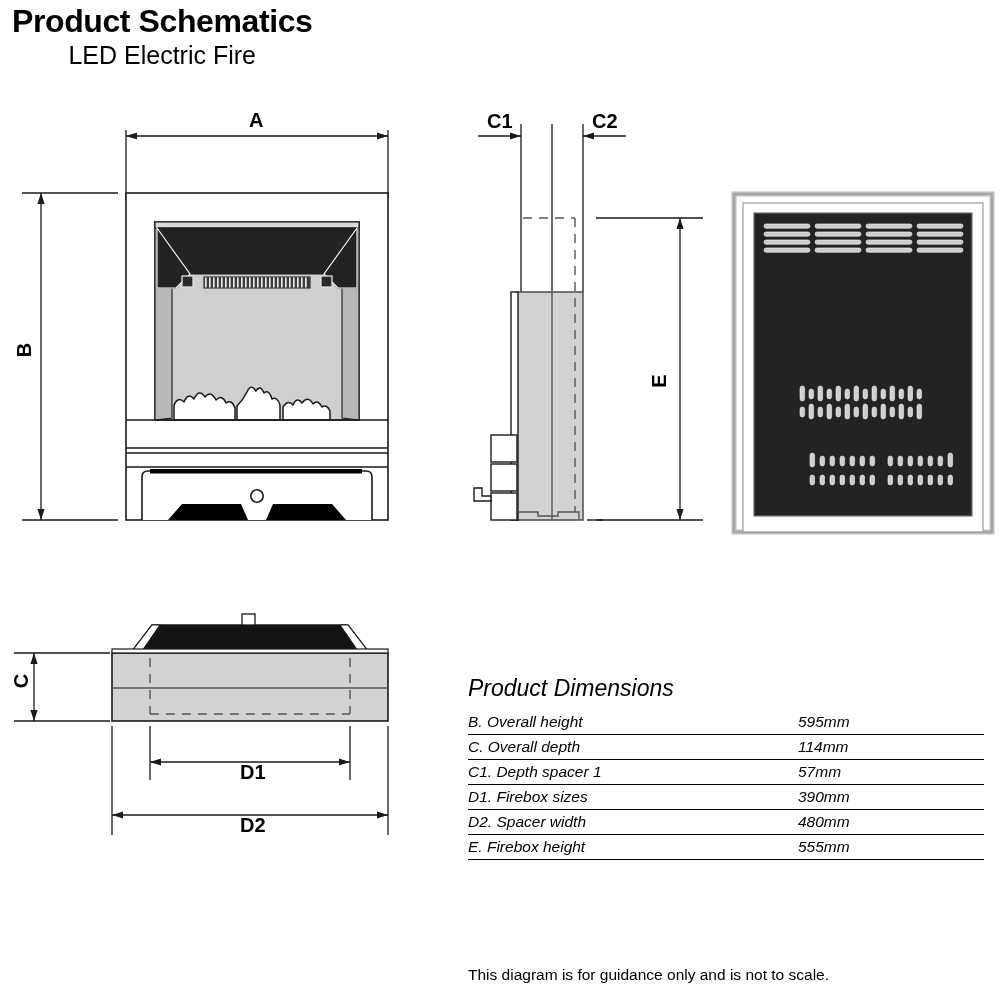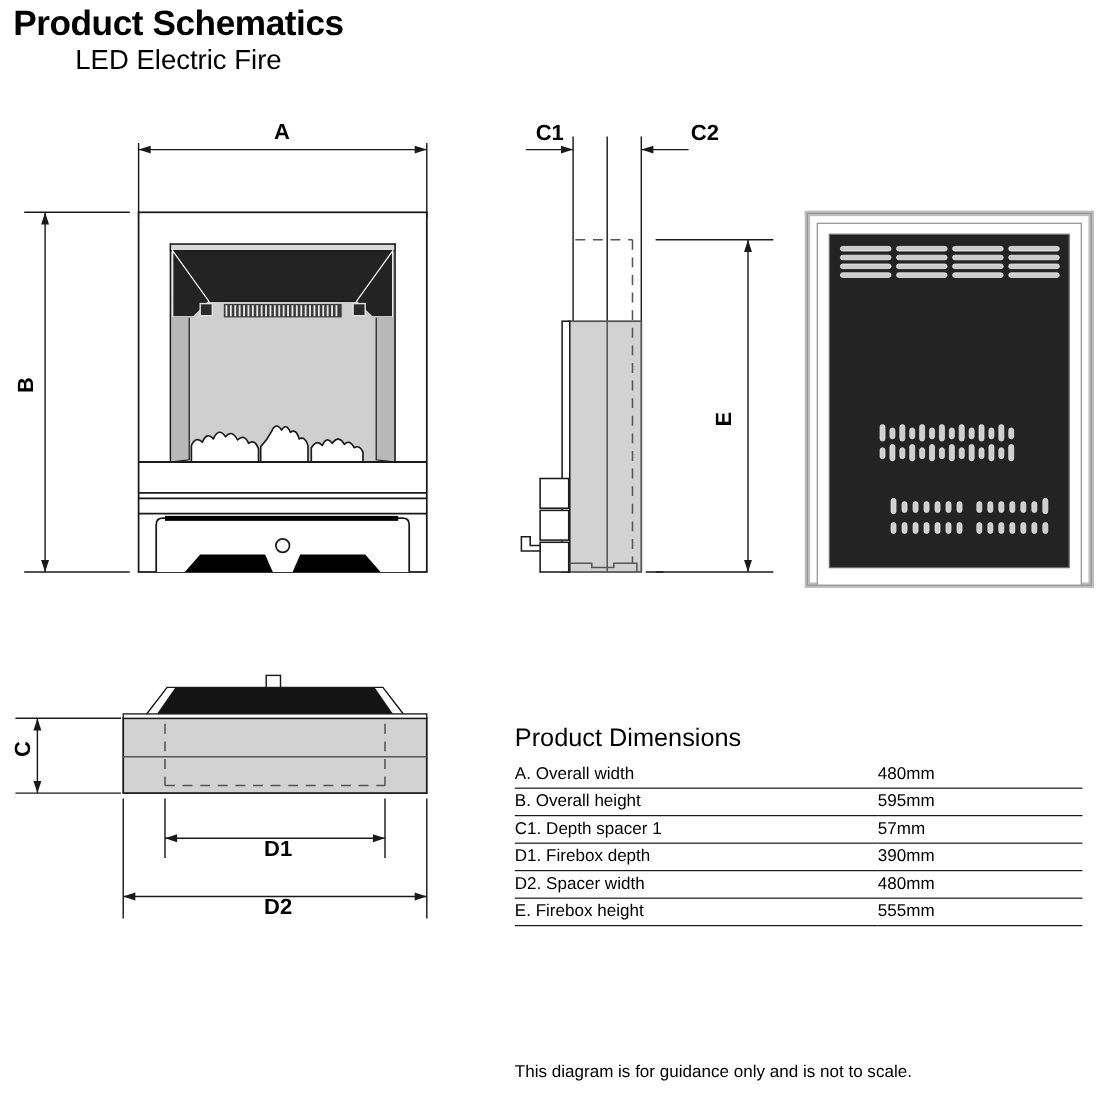--- a/index.html
+++ b/index.html
@@ -33,21 +33,21 @@
     line-height: 1.15;
     margin-top: 1px;
     white-space: nowrap;
     text-align: center;
   }
 
   
   .dwg { position: absolute; display: block; }
 
   
-  #dims-panel { position: absolute; left: 468px; top: 658px; width: 520px; }
+  #dims-panel { position: absolute; left: 468px; top: 676px; width: 520px; font-style: italic; }
   #dims-title {
     font-size: 23px;
     line-height: 1.1;
     margin-bottom: 9px;
     white-space: nowrap;
   }
   table#dims-table {
     border-collapse: collapse;
     width: 516px;
     table-layout: fixed;
@@ -228,21 +228,21 @@
   <rect x="31" y="335" width="26" height="27" fill="#ffffff" stroke="#1a1a1a" stroke-width="1.4"></rect>
   <rect x="31" y="364" width="26" height="27" fill="#ffffff" stroke="#1a1a1a" stroke-width="1.4"></rect>
   <rect x="31" y="393" width="26" height="27" fill="#ffffff" stroke="#1a1a1a" stroke-width="1.4"></rect>
 
   <path d="M14,388 L14,401 L31,401 L31,396 L22,396 L22,388 Z" fill="#ffffff" stroke="#1a1a1a" stroke-width="1.4"></path>
 
   <line x1="127" y1="420" x2="143" y2="420" stroke="#1a1a1a" stroke-width="1.4"></line>
 </svg>
 
 <div class="dimlabel" style="left:487px; top:111px;">C1</div>
-<div class="dimlabel" style="left:592px; top:111px;margin-left:36px;">C2</div>
+<div class="dimlabel" style="left:592px; top:111px;">C2</div>
 <div class="dimlabel rot" style="left:652px; top:371px;">E</div>
 
 <svg class="dwg" id="rear-view" style="left:730px; top:190px;" width="270" height="350" viewBox="0 0 270 350">
 
   <rect x="4" y="4" width="258" height="338" fill="#ffffff" stroke="#bdbdbd" stroke-width="5"></rect>
   <rect x="4" y="4" width="258" height="338" fill="none" stroke="#8f8f8f" stroke-width="1"></rect>
 
   <rect x="13" y="13" width="240" height="329" fill="#ffffff" stroke="#9a9a9a" stroke-width="1.2"></rect>
 
   <rect x="24" y="23" width="218" height="303" fill="#232323" stroke="#6e6e6e" stroke-width="1.2"></rect>
@@ -386,33 +386,33 @@
 
 <div class="dimlabel rot" style="left:14px;  top:671px;">C</div>
 <div class="dimlabel" style="left:240px; top:762px;">D1</div>
 <div class="dimlabel" style="left:240px; top:815px;">D2</div>
 
 <div id="dims-panel">
   <div id="dims-title">Product Dimensions</div>
   <table id="dims-table">
     <tbody>
       <tr>
-        <td class="dim-label">A. Overall width</td>
-        <td class="dim-value">480mm</td>
-      </tr>
-      <tr>
         <td class="dim-label">B. Overall height</td>
         <td class="dim-value">595mm</td>
       </tr>
       <tr>
+        <td class="dim-label">C. Overall depth</td>
+        <td class="dim-value">114mm</td>
+      </tr>
+      <tr>
         <td class="dim-label">C1. Depth spacer 1</td>
         <td class="dim-value">57mm</td>
       </tr>
       <tr>
-        <td class="dim-label">D1. Firebox depth</td>
+        <td class="dim-label">D1. Firebox sizes</td>
         <td class="dim-value">390mm</td>
       </tr>
       <tr>
         <td class="dim-label">D2. Spacer width</td>
         <td class="dim-value">480mm</td>
       </tr>
       <tr>
         <td class="dim-label">E. Firebox height</td>
         <td class="dim-value">555mm</td>
       </tr>

